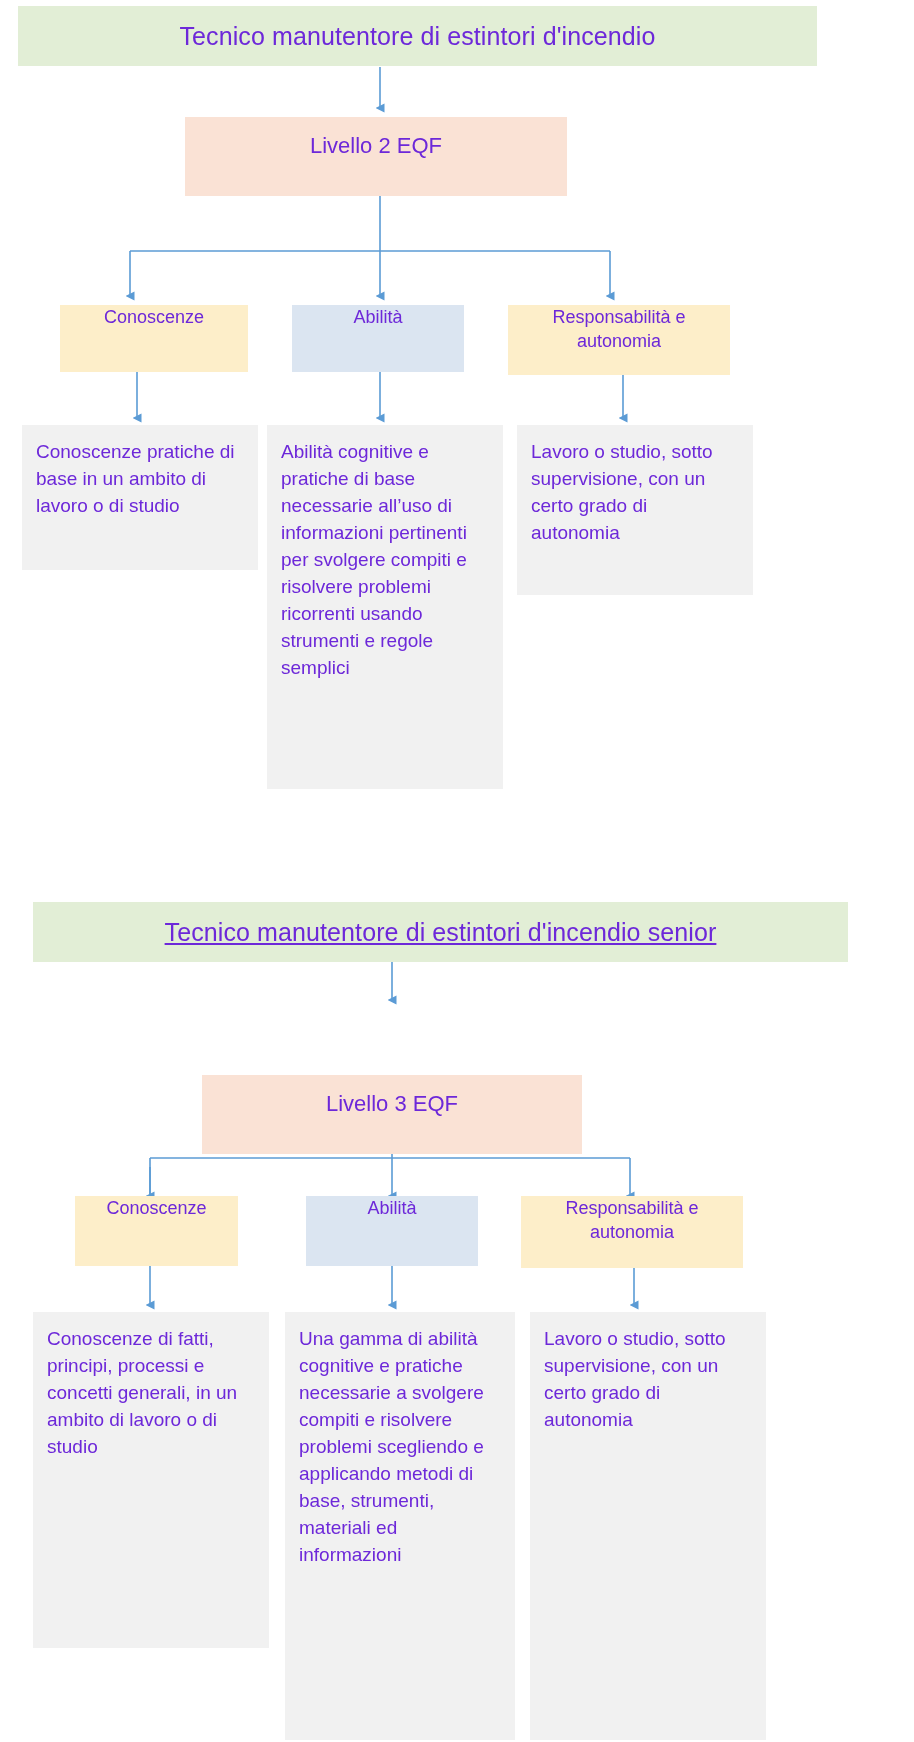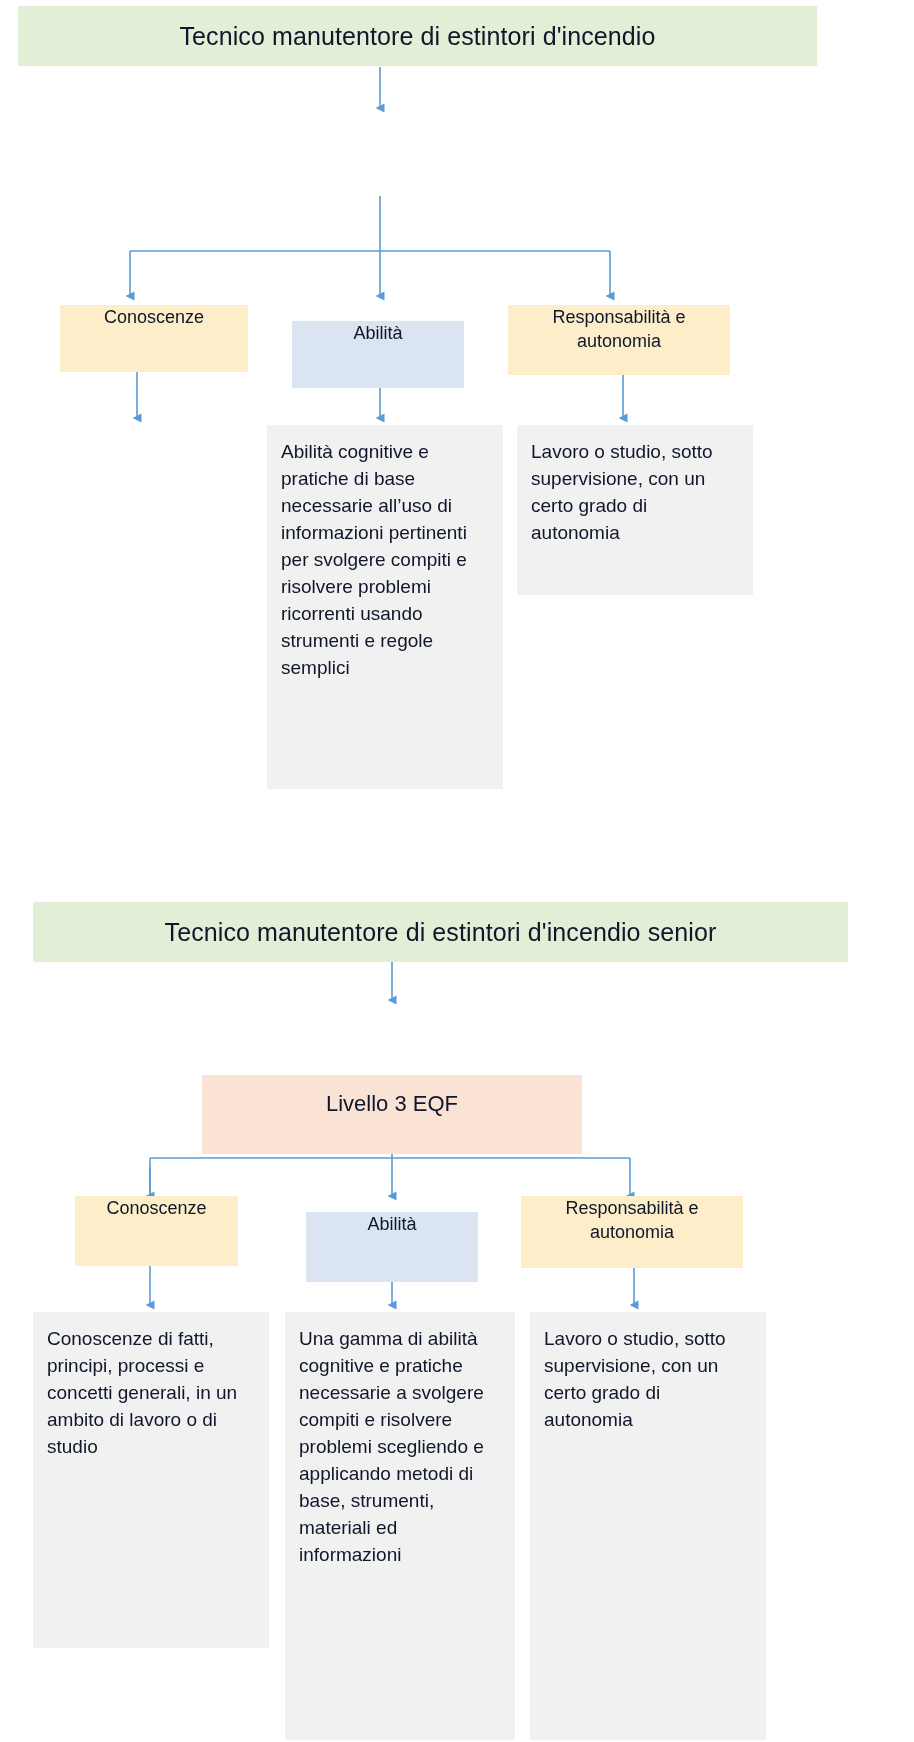--- a/index.html
+++ b/index.html
@@ -16,21 +16,21 @@
   }
   .canvas {
     position: absolute;
     left: 0; top: 0;
     width: 914px;
     height: 1742px;
   }
   .box {
     position: absolute;
     box-sizing: border-box;
-    color: #0f172a;
+    color: #6d28d9;
   }
   
   .title-box {
     background: #e2eed6;
     display: flex;
     align-items: center;
     justify-content: center;
     text-align: center;
     font-size: 25px;
     letter-spacing: .1px;
@@ -48,21 +48,21 @@
   
   .cat-box {
     display: flex;
     align-items: flex-start;
     justify-content: center;
     text-align: center;
     font-size: 18px;
     line-height: 1.35;
   }
   .cat-yellow { background: #fdeec9; }
-  .cat-blue   { background: #dbe5f1; margin-top: 16px; }
+  .cat-blue   { background: #dbe5f1; }
   
   .desc-box {
     background: #f1f1f1;
     font-size: 19px;
     line-height: 1.42;
     padding: 14px 12px 10px 14px;
     text-align: left;
     white-space: pre-line;
   }
   
@@ -110,33 +110,35 @@
       <line x1="150" y1="1167" x2="150" y2="1205" marker-end="url(#arrowhead)"></line>
       <line x1="152" y1="1165" x2="152" y2="1165"></line>
       <line x1="150" y1="1266" x2="150" y2="1305" marker-end="url(#arrowhead)"></line>
       <line x1="392" y1="1266" x2="392" y2="1305" marker-end="url(#arrowhead)"></line>
       <line x1="634" y1="1268" x2="634" y2="1305" marker-end="url(#arrowhead)"></line>
     </g>
   </svg>
 
   <div class="box title-box" style="left:18px; top:6px; width:799px; height:60px;">Tecnico manutentore di estintori d'incendio</div>
 
+  <div class="box level-box" style="left:185px; top:117px; width:382px; height:79px;">Livello  2 EQF</div>
 
   <div class="box cat-box cat-yellow" style="left:60px; top:305px; width:188px; height:67px;">Conoscenze</div>
 
   <div class="box cat-box cat-blue" style="left:292px; top:305px; width:172px; height:67px;">Abilità</div>
 
   <div class="box cat-box cat-yellow" style="left:508px; top:305px; width:222px; height:70px;">Responsabilità e autonomia</div>
 
+  <div class="box desc-box" style="left:22px; top:425px; width:236px; height:145px;">Conoscenze pratiche di base in un ambito di lavoro o di studio</div>
 
   <div class="box desc-box" style="left:267px; top:425px; width:236px; height:364px;">Abilità cognitive e pratiche di base necessarie all’uso di informazioni pertinenti per svolgere compiti e risolvere problemi ricorrenti usando strumenti e regole semplici</div>
 
   <div class="box desc-box" style="left:517px; top:425px; width:236px; height:170px;">Lavoro o studio, sotto supervisione, con un certo grado di autonomia</div>
 
-  <div class="box title-box" style="left:33px; top:902px; width:815px; height:60px;">Tecnico manutentore di estintori d'incendio senior</div>
+  <div class="box title-box" style="left:33px; top:902px; width:815px; height:60px;text-decoration:underline;">Tecnico manutentore di estintori d'incendio senior</div>
 
   <div class="box level-box" style="left:202px; top:1034px; width:380px; height:79px;margin-top:41px;">Livello  3 EQF</div>
 
   <div class="box cat-box cat-yellow" style="left:75px; top:1196px; width:163px; height:70px;">Conoscenze</div>
 
   <div class="box cat-box cat-blue" style="left:306px; top:1196px; width:172px; height:70px;">Abilità</div>
 
   <div class="box cat-box cat-yellow" style="left:521px; top:1196px; width:222px; height:72px;">Responsabilità e autonomia</div>
 
   <div class="box desc-box" style="left:33px; top:1312px; width:236px; height:336px;">Conoscenze di fatti, principi, processi e concetti generali, in un ambito di lavoro o di studio</div>

